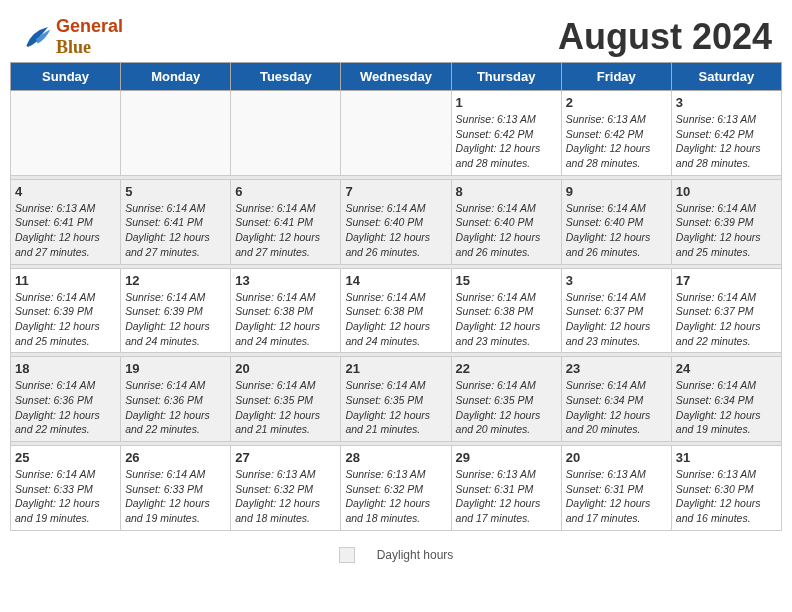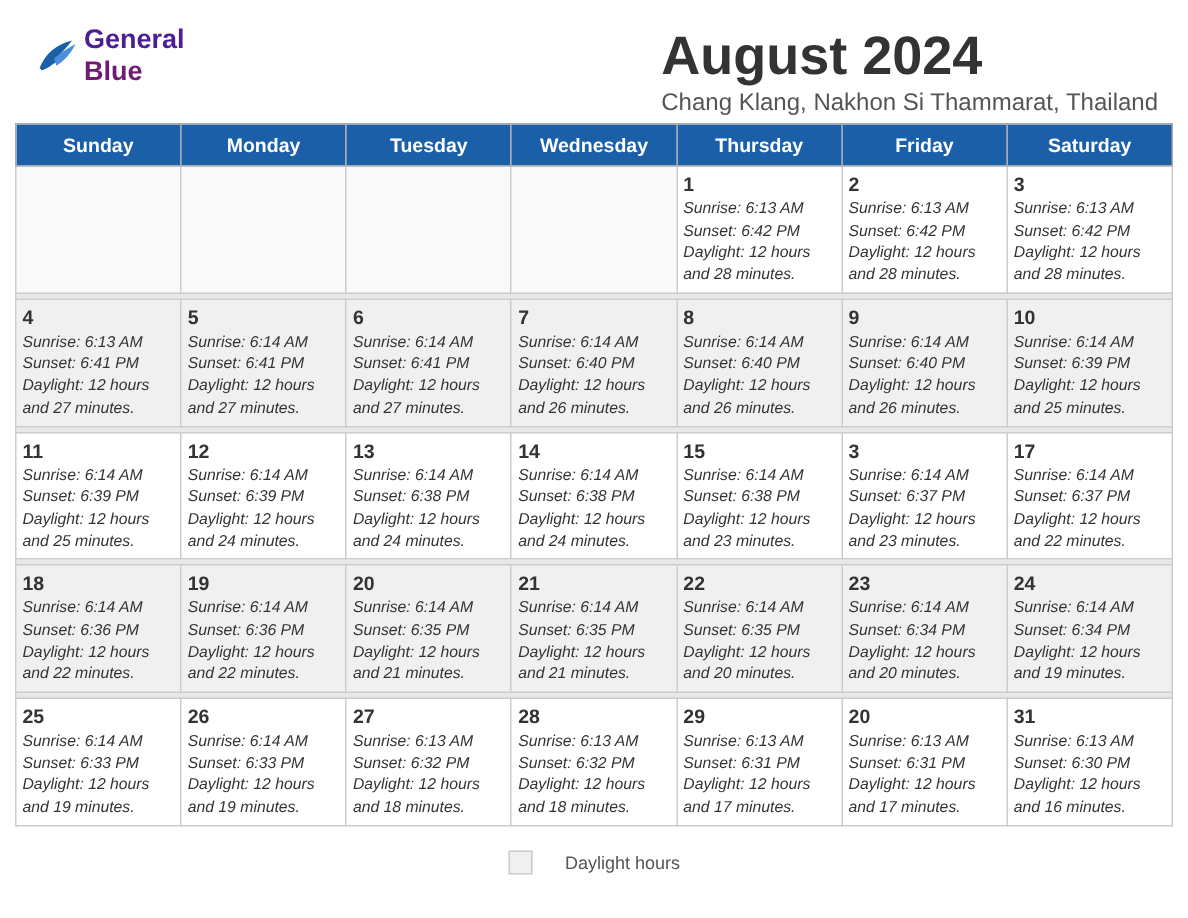--- a/index.html
+++ b/index.html
@@ -1,22 +1,22 @@
 <!DOCTYPE html>
 <html><head>
   <meta charset="utf-8">
   <style>
     * { box-sizing: border-box; margin: 0; padding: 0; }
     body { font-family: Arial, sans-serif; background: #fff; width: 792px; min-height: 612px; }
     
     .header { padding: 16px 20px 4px 20px; display: flex; align-items: flex-start; justify-content: space-between; }
     
     .logo { display: flex; align-items: center; gap: 4px; }
-    .logo-text-general { font-size: 18px; font-weight: bold; color: #4c1d95; }
-    .logo-text-blue { font-size: 18px; font-weight: bold; color: #701a75; }
+    .logo-text-general { font-size: 18px; font-weight: bold; color: #c2410c; }
+    .logo-text-blue { font-size: 18px; font-weight: bold; color: #a16207; font-family: Liberation Serif, serif; }
     .logo-bird { width: 32px; height: 28px; }
     
     .title-section { text-align: left; margin-left: 35px; }
     .month-title { font-size: 36px; font-weight: bold; color: #333; }
     .location { font-size: 16px; color: #555; margin-top: 2px; }
     
     .calendar { margin: 0 10px 10px 10px; border-collapse: collapse; width: calc(100% - 20px); }
     .calendar th { background: #1a5fa8; color: #fff; font-size: 13px; font-weight: bold; padding: 6px 0; text-align: center; border: 1px solid #aaa; }
     .calendar td { vertical-align: top; border: 1px solid #ccc; padding: 4px; width: 14.28%; font-size: 11px; color: #333; background: #fff; min-height: 80px; }
     .calendar td.empty { background: #f9f9f9; }
@@ -37,21 +37,20 @@
       <path d="M8 28 Q15 10 35 5 Q25 18 20 20 Q28 15 32 12 Q22 25 10 30 Z" fill="#1a5fa8"></path>
       <path d="M20 20 Q30 12 38 8 Q32 20 22 26 Z" fill="#4a90d9"></path>
     </svg>
     <div>
       <span class="logo-text-general">General</span><br>
       <span class="logo-text-blue">Blue</span>
     </div>
   </div>
   <div class="title-section">
     <div class="month-title">August 2024</div>
-    <div class="location">Chang Klang, Nakhon Si Thammarat, Thailand</div>
   </div>
 </div>
 
 <table class="calendar">
   <thead>
     <tr>
       <th>Sunday</th>
       <th>Monday</th>
       <th>Tuesday</th>
       <th>Wednesday</th>

